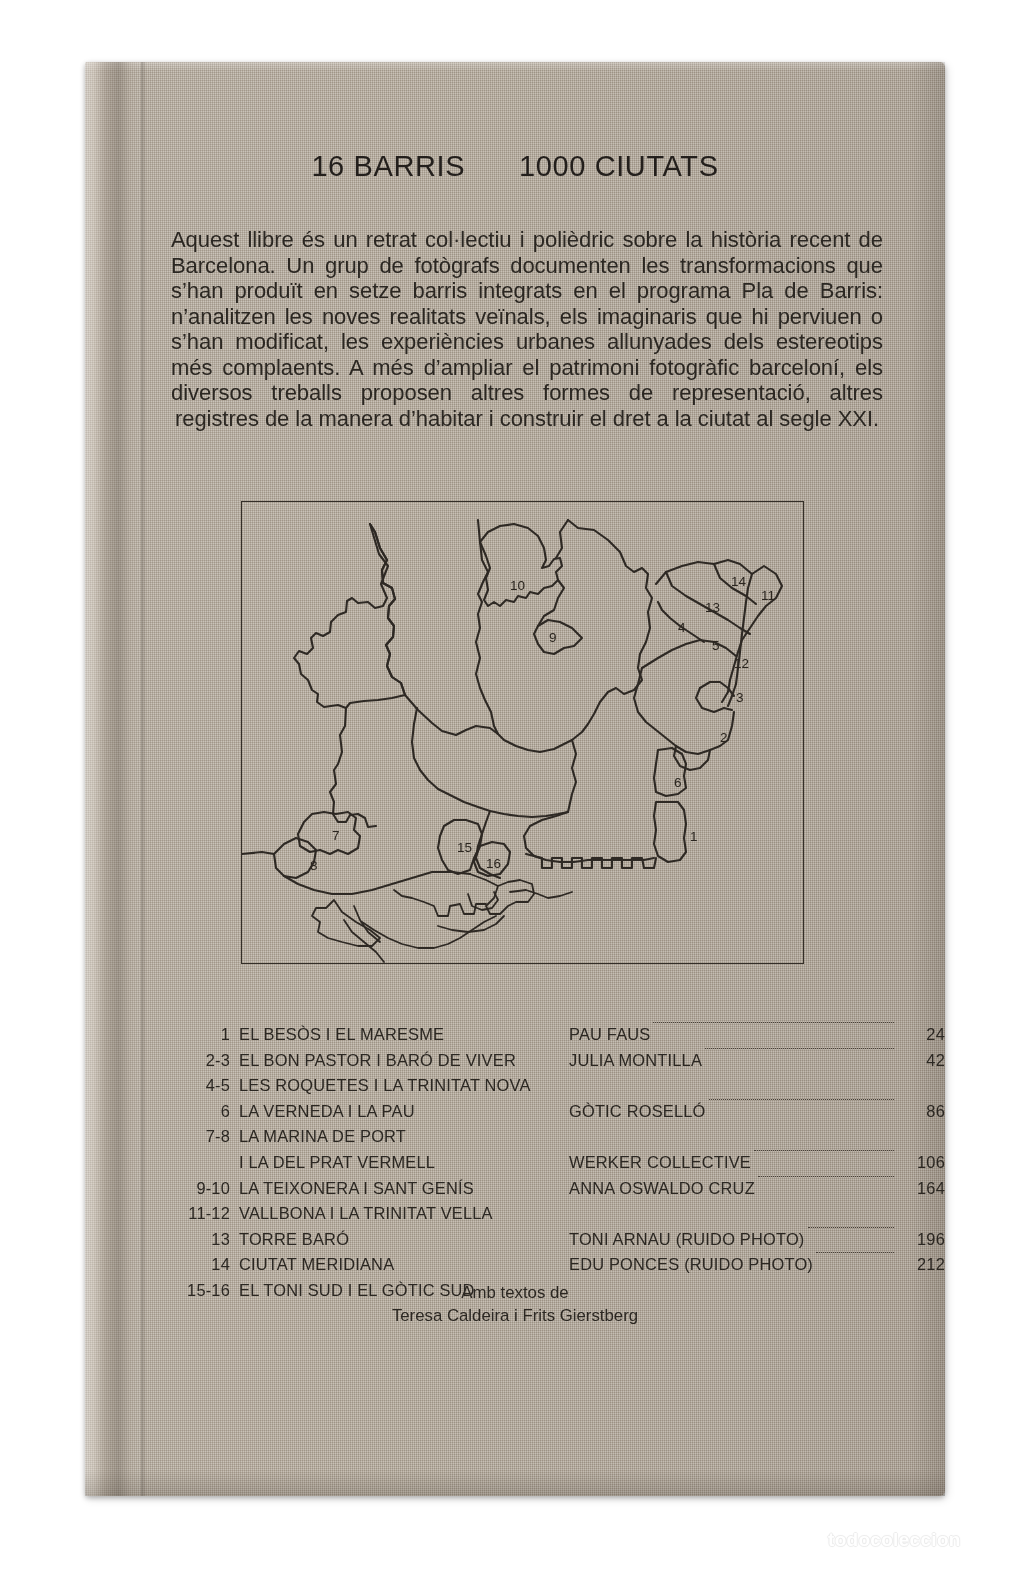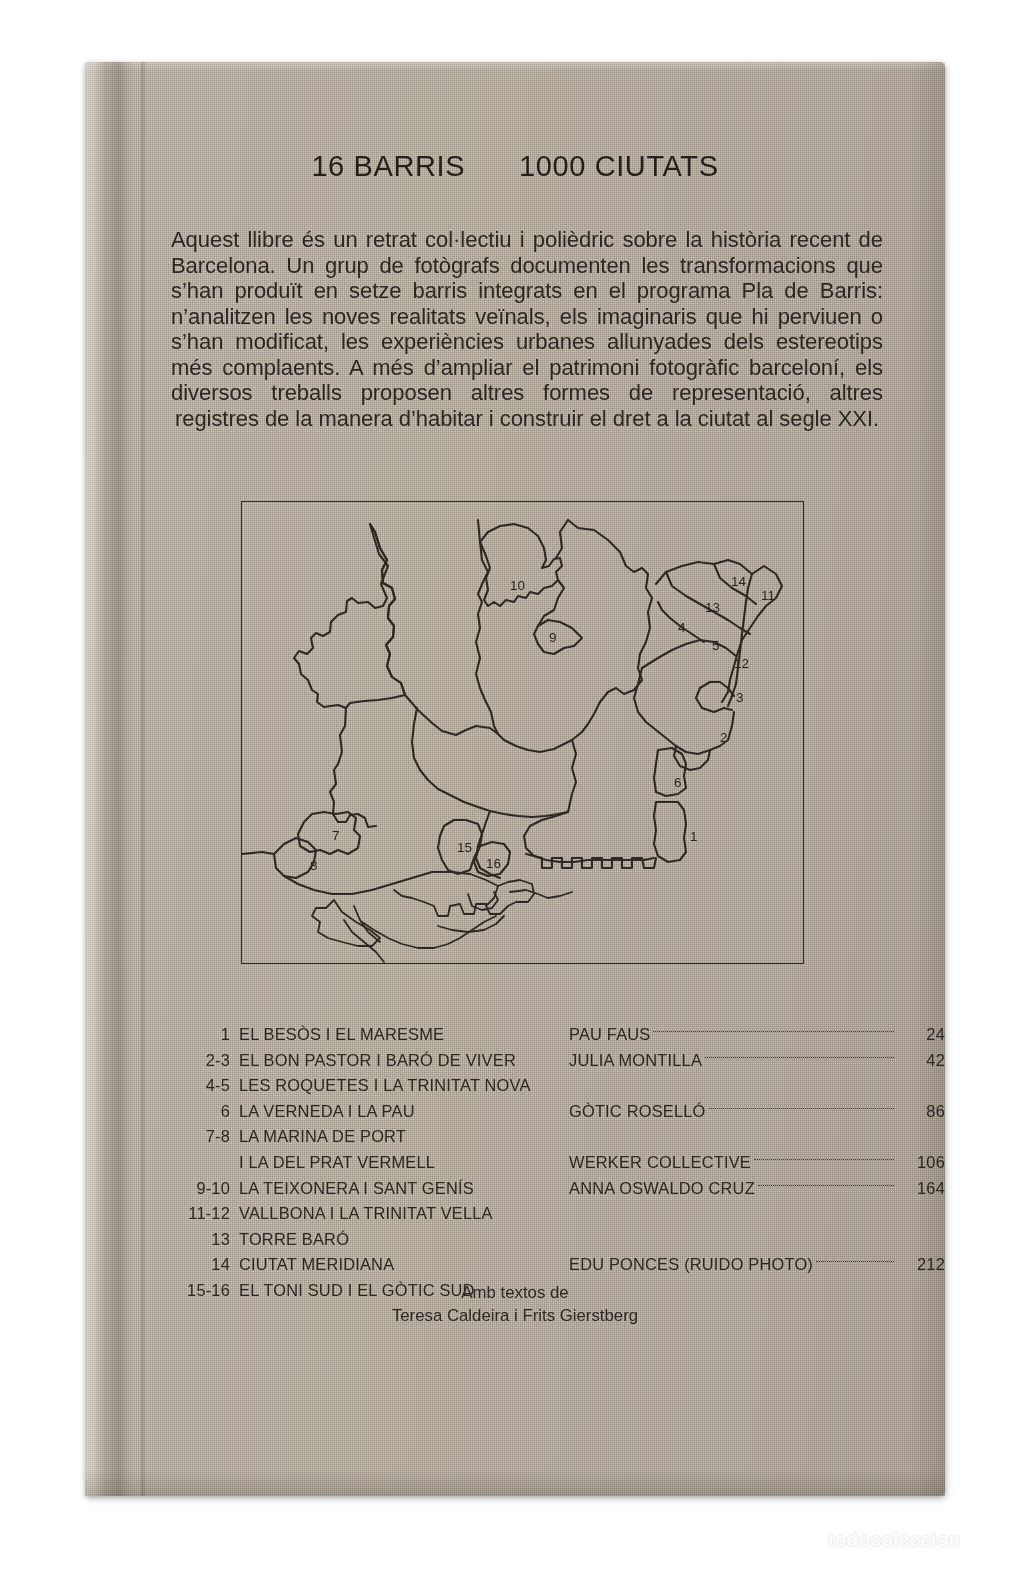--- a/index.html
+++ b/index.html
@@ -86,21 +86,21 @@
   }
   .idx-row{display:flex; align-items:baseline; height:25.6px;}
   .idx-no{width:85px; text-align:right; flex:0 0 85px; padding-right:9px; white-space:nowrap;}
   .idx-title{flex:0 0 330px; white-space:nowrap;}
   .idx-author{flex:0 0 auto; white-space:nowrap;}
   .idx-dots{
     flex:1 1 auto; margin:0 3px; position:relative; top:-3px;
     border-bottom:1.8px dotted #463f38; min-width:8px;
   }
   .idx-page{flex:0 0 34px; text-align:right; white-space:nowrap;margin-left:14px;}
-  .idx-right{display:flex; flex:1 1 auto; align-items:center;}
+  .idx-right{display:flex; flex:1 1 auto; align-items:flex-start;}
   .idx-right.empty .idx-dots{border-bottom:none;}
 
   
   #credits{
     position:absolute; left:0; right:0; top:1219px;
     text-align:center; font-size:16.8px; line-height:23px; color:#2b2722;
   }
 
   
   #watermark{
@@ -282,20 +282,25 @@
     </div>
 
     <div class="idx-row">
       <div class="idx-no">11-12</div>
       <div class="idx-title">VALLBONA I LA TRINITAT VELLA</div>
     </div>
 
     <div class="idx-row">
       <div class="idx-no">13</div>
       <div class="idx-title">TORRE BARÓ</div>
+      <div class="idx-right">
+        <div class="idx-author">TONI ARNAU (RUIDO PHOTO)</div>
+        <div class="idx-dots"></div>
+        <div class="idx-page">196</div>
+      </div>
     </div>
 
     <div class="idx-row">
       <div class="idx-no">14</div>
       <div class="idx-title">CIUTAT MERIDIANA</div>
       <div class="idx-right">
         <div class="idx-author">EDU PONCES (RUIDO PHOTO)</div>
         <div class="idx-dots"></div>
         <div class="idx-page">212</div>
       </div>

